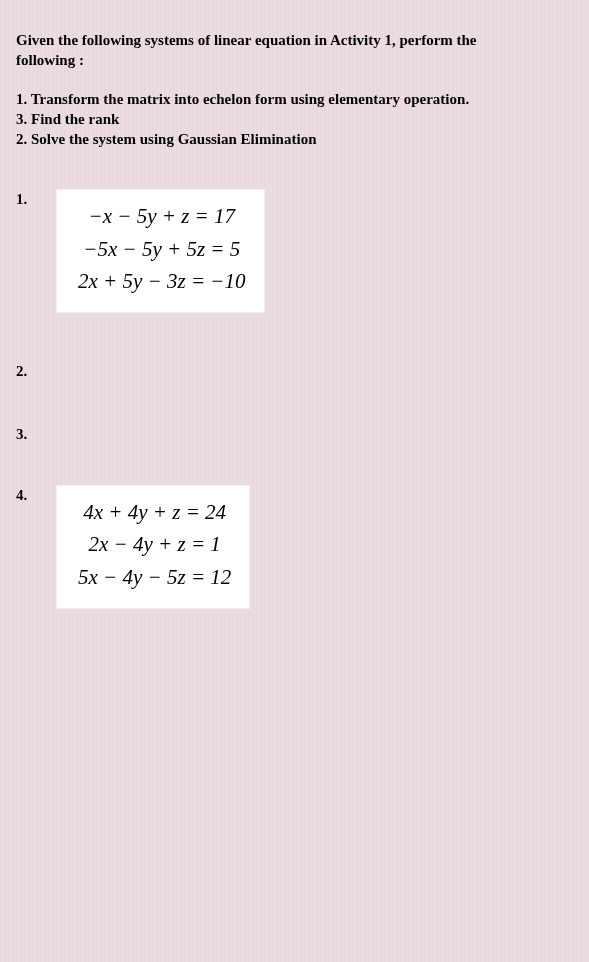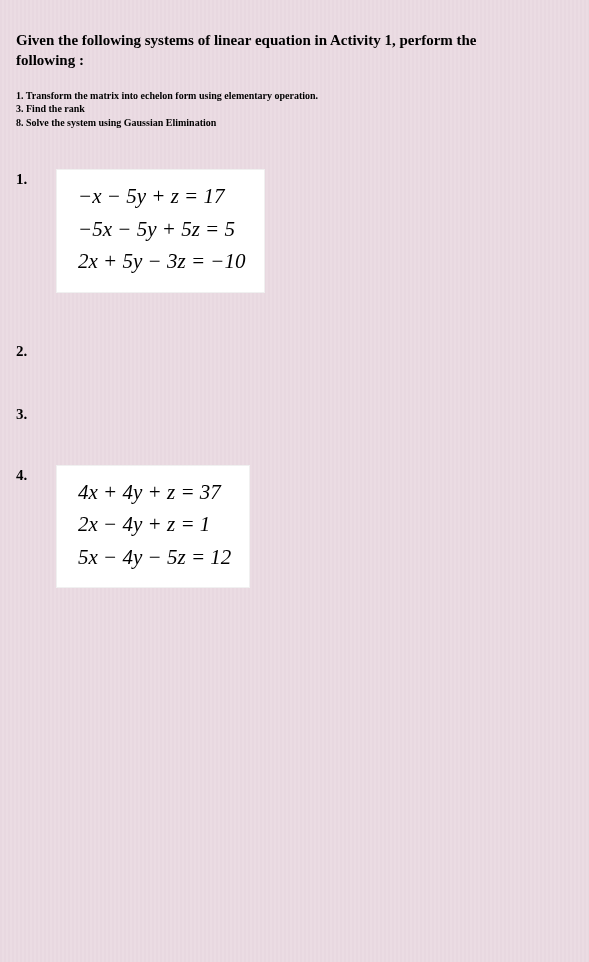--- a/index.html
+++ b/index.html
@@ -25,21 +25,21 @@
     
     .intro {
       font-weight: bold;
       font-size: 15px;
       line-height: 1.35;
       margin-bottom: 18px;
     }
     
     .instructions {
       font-weight: bold;
-      font-size: 10px;
+      font-size: 15px;
       line-height: 1.35;
       margin-bottom: 22px;
     }
     
     .instruction-line {
       padding-left: 0;
     }
     
     .problem {
       margin-bottom: 28px;
@@ -65,20 +65,21 @@
     
     .equation-line {
       font-family: "Times New Roman", serif;
       font-size: 21px;
       line-height: 1.55;
       white-space: nowrap;
     }
     
     .eq-italic {
       font-style: italic;
+      text-align: center;
     }
     
     .brace-wrap {
       display: flex;
       align-items: stretch;
     }
     
     .brace {
       width: 6px;
       border-left: 0;
@@ -102,21 +103,21 @@
 <div class="page">
 
   <div class="intro">
     <div>Given the following  systems of linear equation in Activity 1, perform  the</div>
     <div>following :</div>
   </div>
 
   <div class="instructions">
     <div class="instruction-line">1.   Transform the matrix into echelon form using elementary operation.</div>
     <div class="instruction-line">3.   Find the rank</div>
-    <div class="instruction-line">8.   Solve the system using Gaussian Elimination</div>
+    <div class="instruction-line">2.   Solve the system using Gaussian Elimination</div>
   </div>
 
   <div class="problem" style="margin-top:40px;">
     <div class="problem-row">
       <div class="problem-number">1.</div>
       <div style="width:12px"></div>
       <div class="equation-box">
         <div class="brace-wrap">
           <div class="brace"></div>
           <div class="equations">
@@ -144,21 +145,21 @@
   </div>
 
   <div class="problem" style="margin-top:42px;">
     <div class="problem-row">
       <div class="problem-number">4.</div>
       <div style="width:12px"></div>
       <div class="equation-box">
         <div class="brace-wrap">
           <div class="brace"></div>
           <div class="equations">
-            <div class="equation-line eq-italic">4x + 4y + z = 37</div>
+            <div class="equation-line eq-italic">4x + 4y + z = 24</div>
             <div class="equation-line eq-italic">2x − 4y + z = 1</div>
             <div class="equation-line eq-italic">5x − 4y − 5z = 12</div>
           </div>
         </div>
       </div>
     </div>
   </div>
 
 </div>
 

